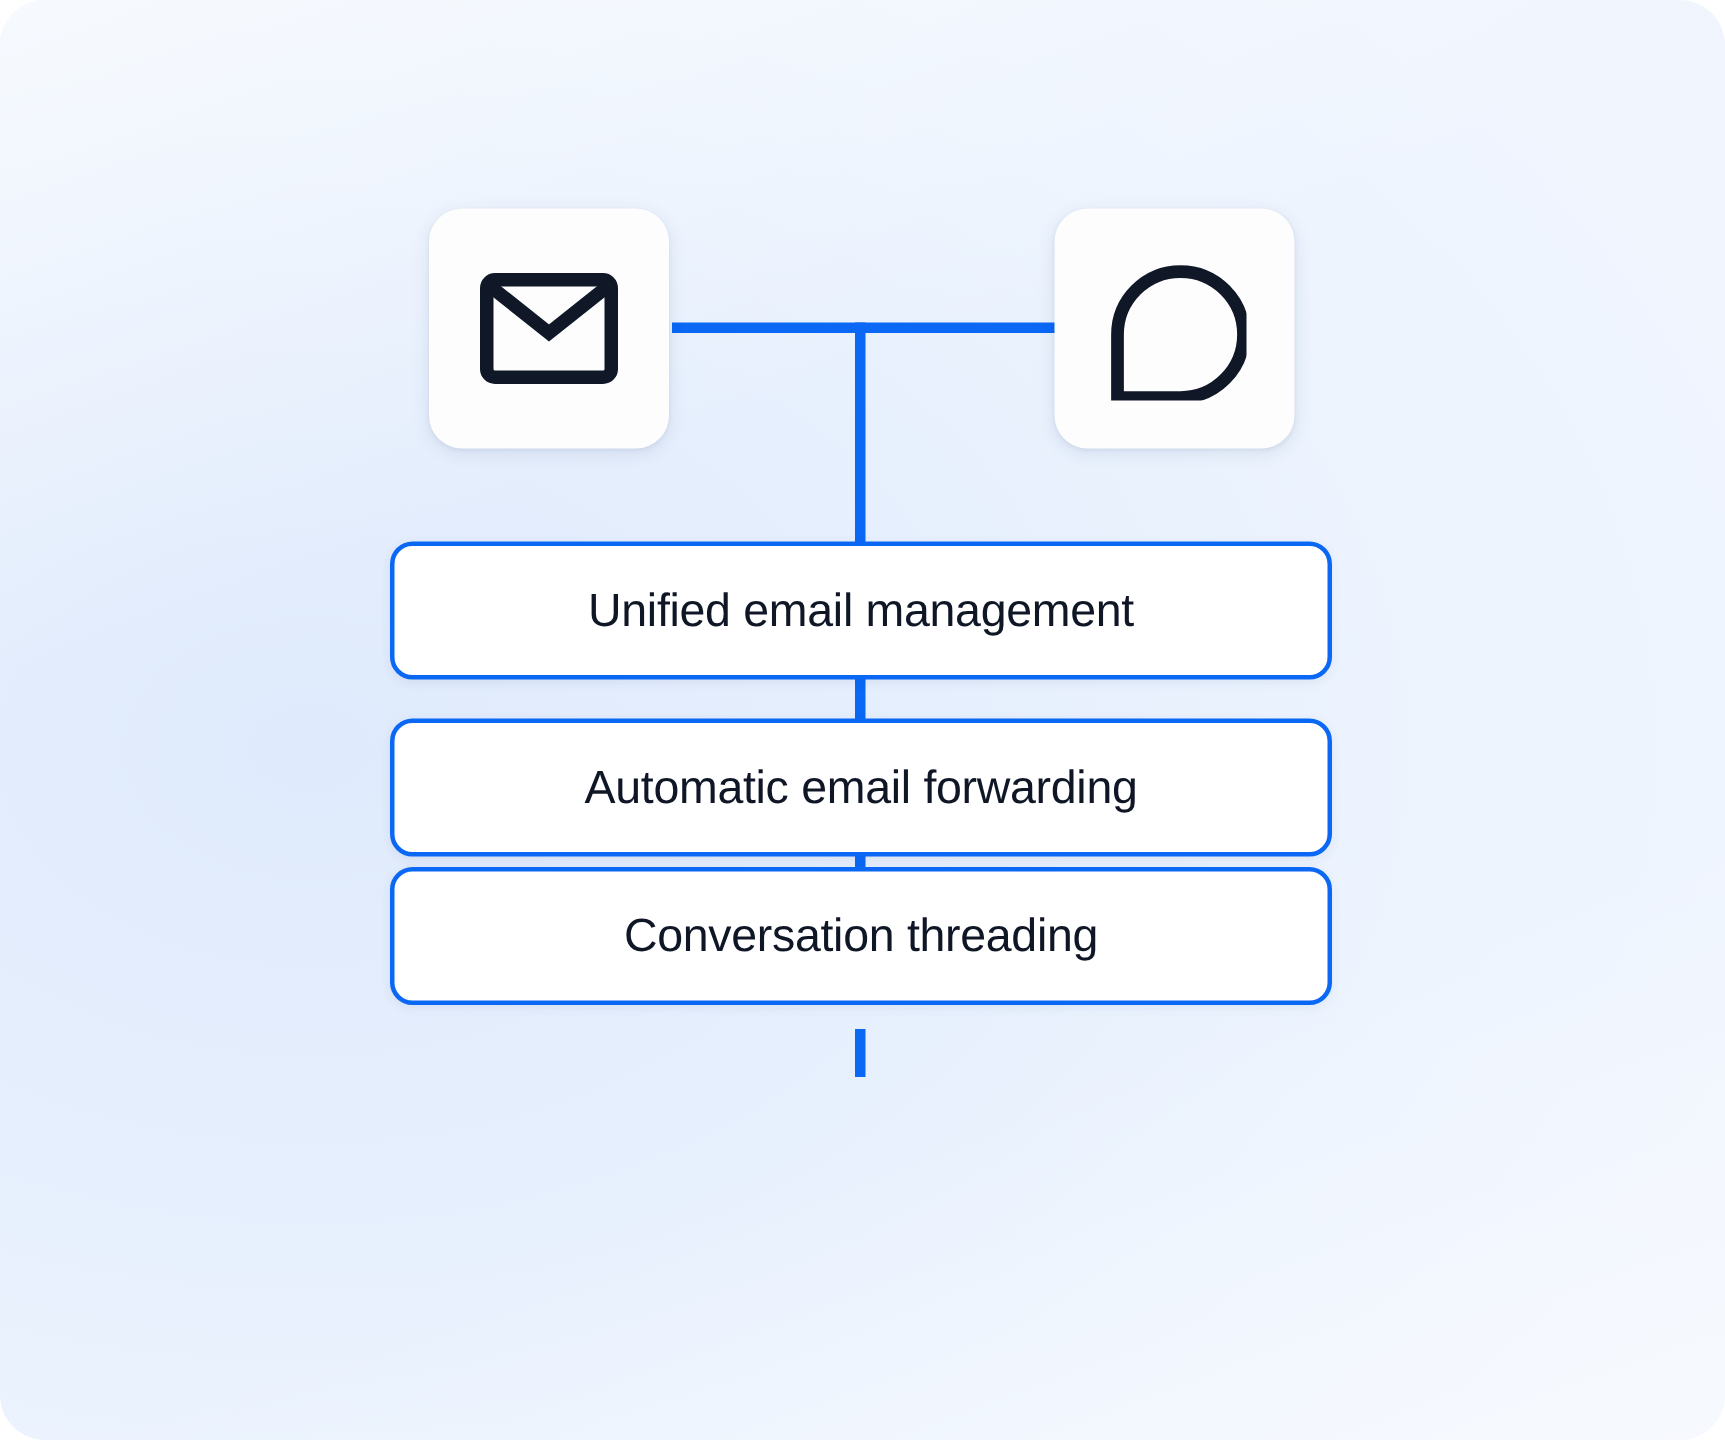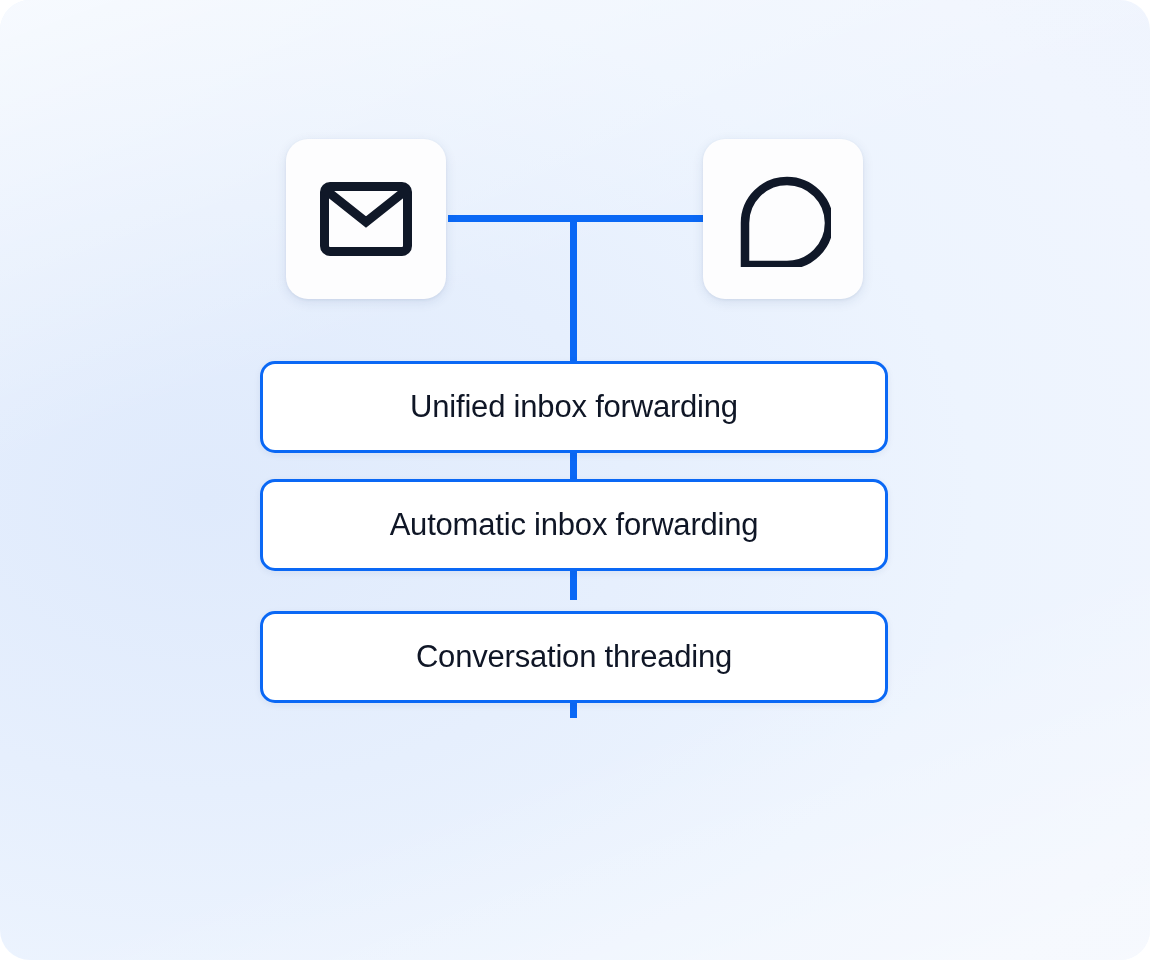--- a/index.html
+++ b/index.html
@@ -61,21 +61,21 @@
   .feature-label{
     font-size:31px;
     font-weight:400;
     color:#0f1626;
     letter-spacing:-0.2px;
     white-space:nowrap;
     font-family:"Liberation Sans",sans-serif;
   }
   #box-0{top:361px;}
   #box-1{top:479px;}
-  #box-2{top:611px;}
+  #box-2{top:578px;}
   #box-3{top:715px;}
 </style>
 </head>
 <body>
 
 <div id="canvas">
 
   <div class="conn" style="left:448px;top:215px;width:258px;height:7px;"></div>
 
   <div class="conn" style="left:570px;top:215px;width:7px;height:150px;"></div>
@@ -100,25 +100,25 @@
       <svg width="96" height="96" viewBox="0 0 96 96" fill="none" xmlns="http://www.w3.org/2000/svg">
 
         <path d="M86 44 V86 H44 A42 42 0 1 1 86 44 Z" transform="rotate(180 54 50) translate(0 0)" stroke="#101828" stroke-width="8.5" fill="none" stroke-linejoin="miter" style="transform-box:fill-box;transform-origin:center;"></path>
 
         <path d="M10 52 V94 H52 A42 42 0 1 0 10 52 Z" stroke="#101828" stroke-width="8.5" fill="none" stroke-linejoin="miter"></path>
       </svg>
     </span>
   </div>
 
   <div class="feature-box" id="box-0">
-    <span class="feature-label">Unified inbox forwarding</span>
+    <span class="feature-label">Unified email management</span>
   </div>
 
   <div class="feature-box" id="box-1">
-    <span class="feature-label">Automatic inbox forwarding</span>
+    <span class="feature-label">Automatic email forwarding</span>
   </div>
 
   <div class="feature-box" id="box-2">
     <span class="feature-label">Conversation threading</span>
   </div>
 
 
 </div>
 
 </body></html>

